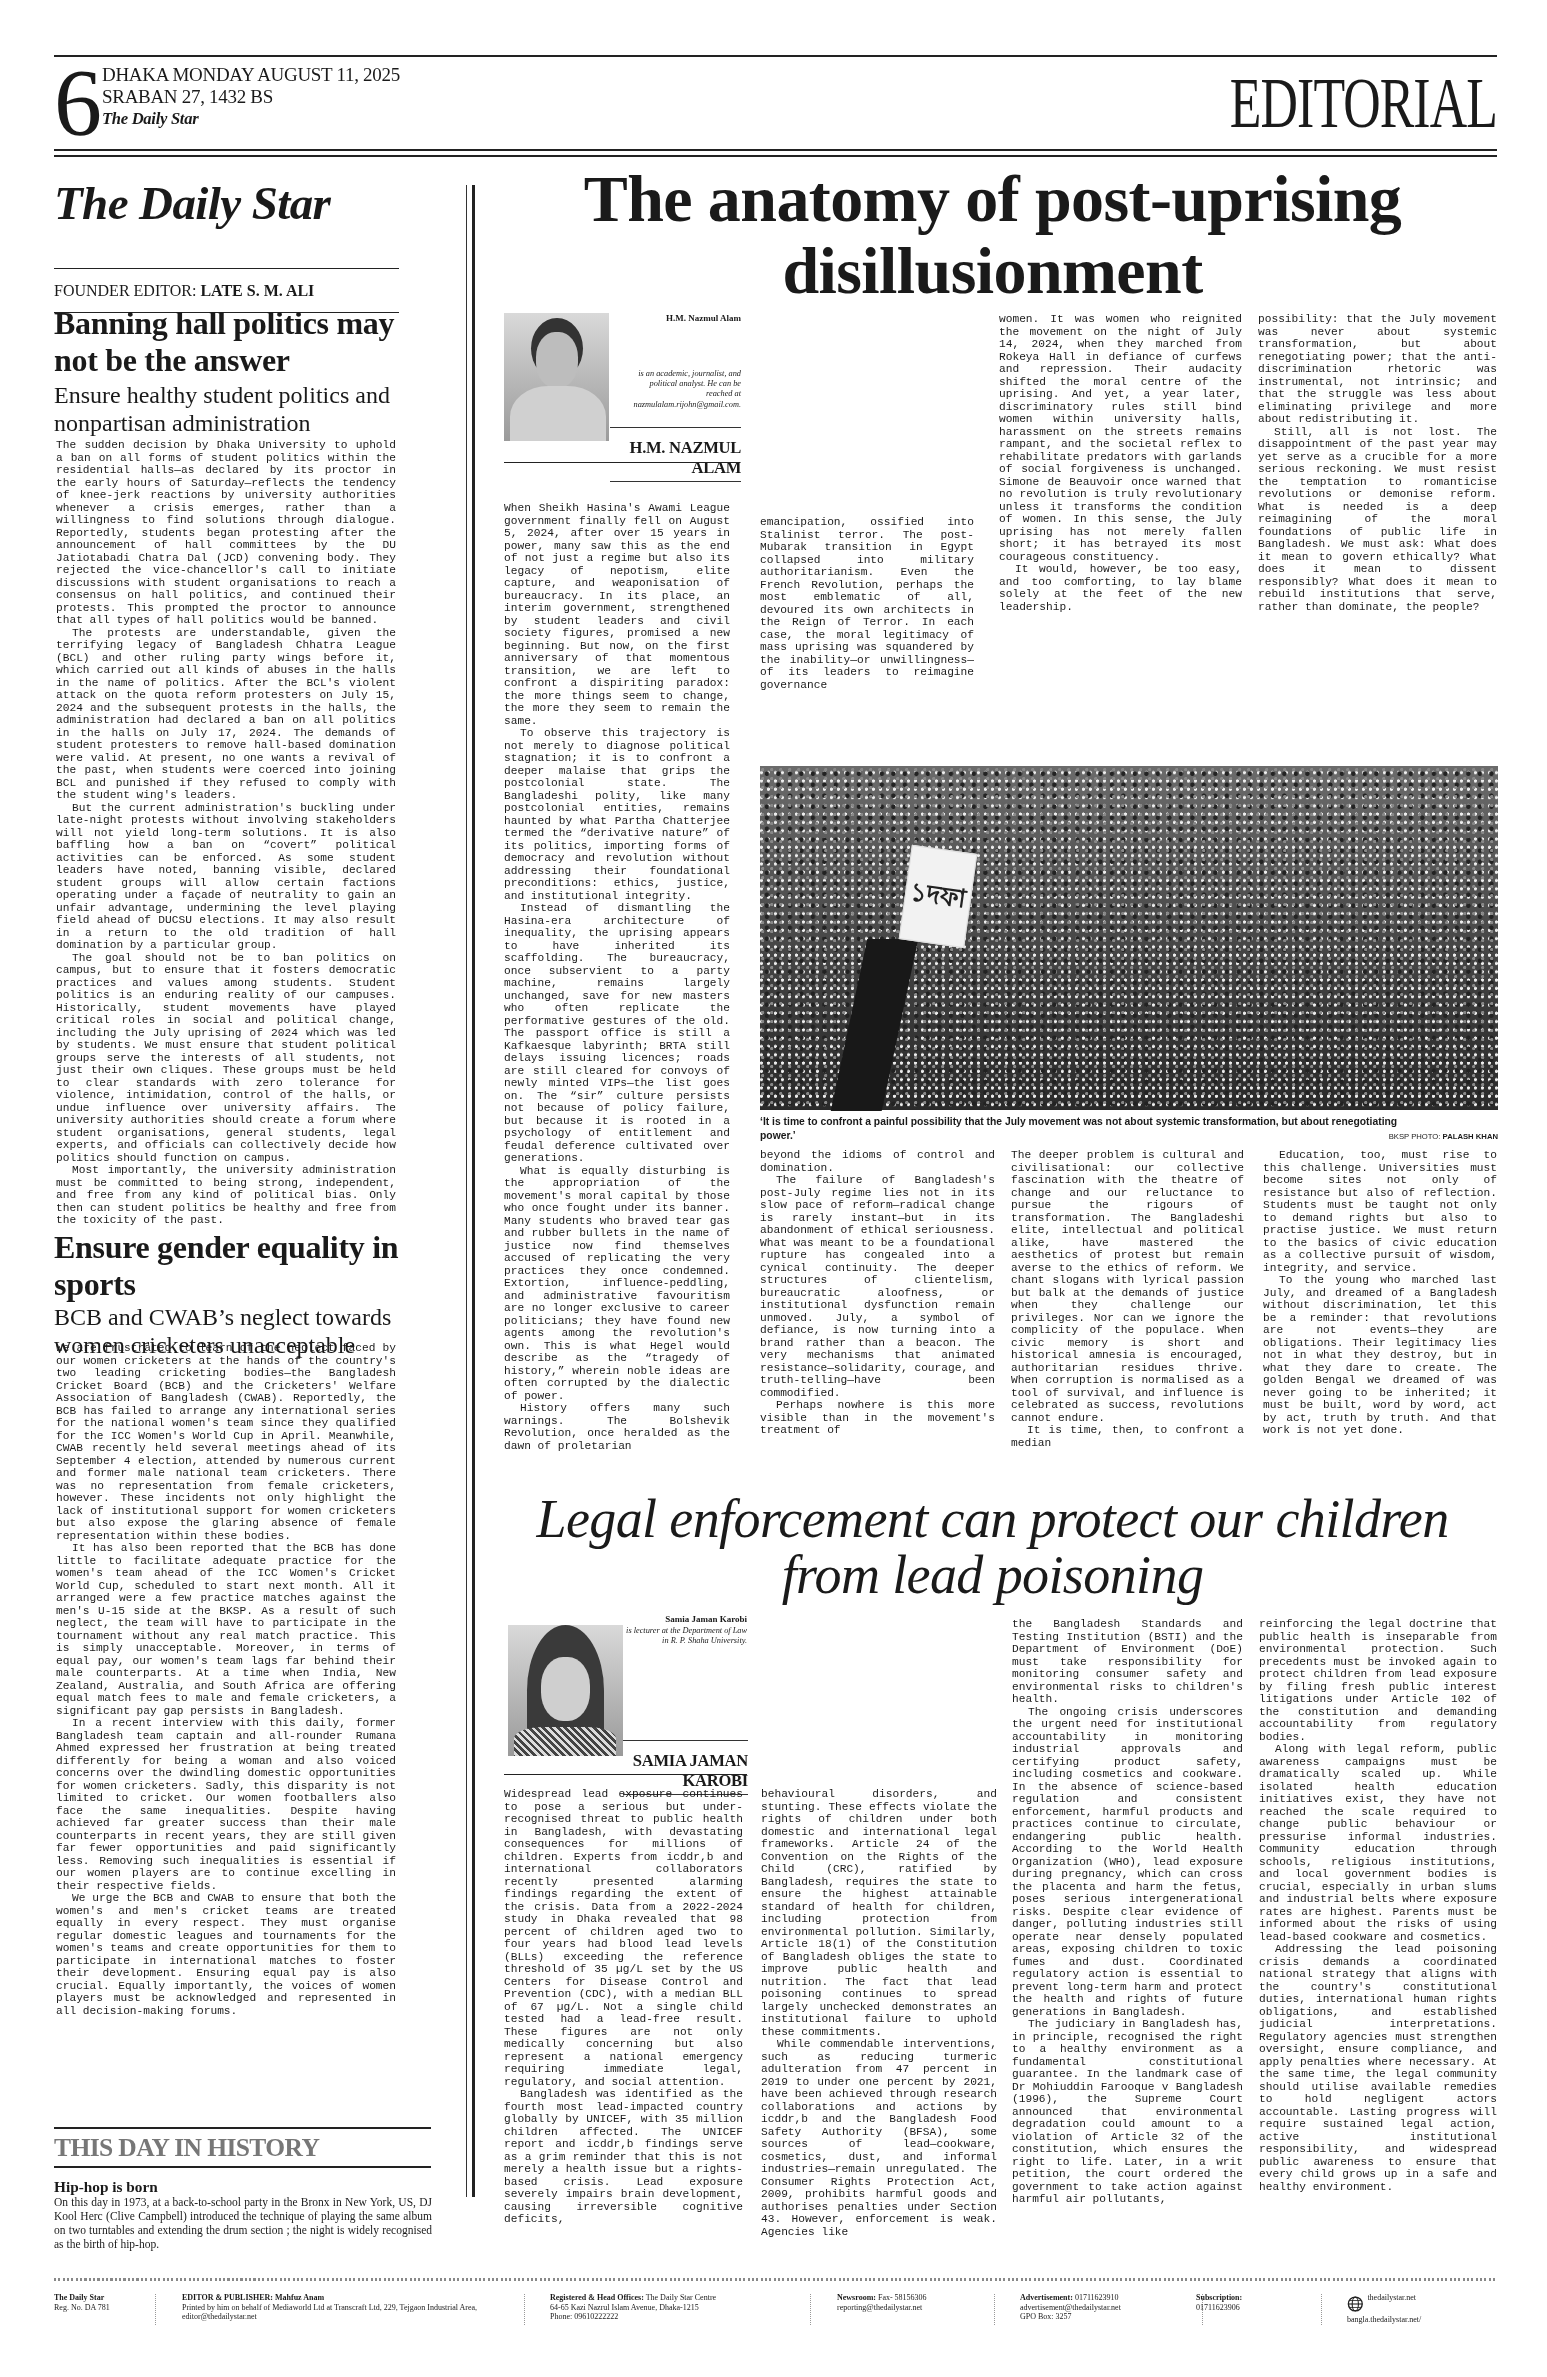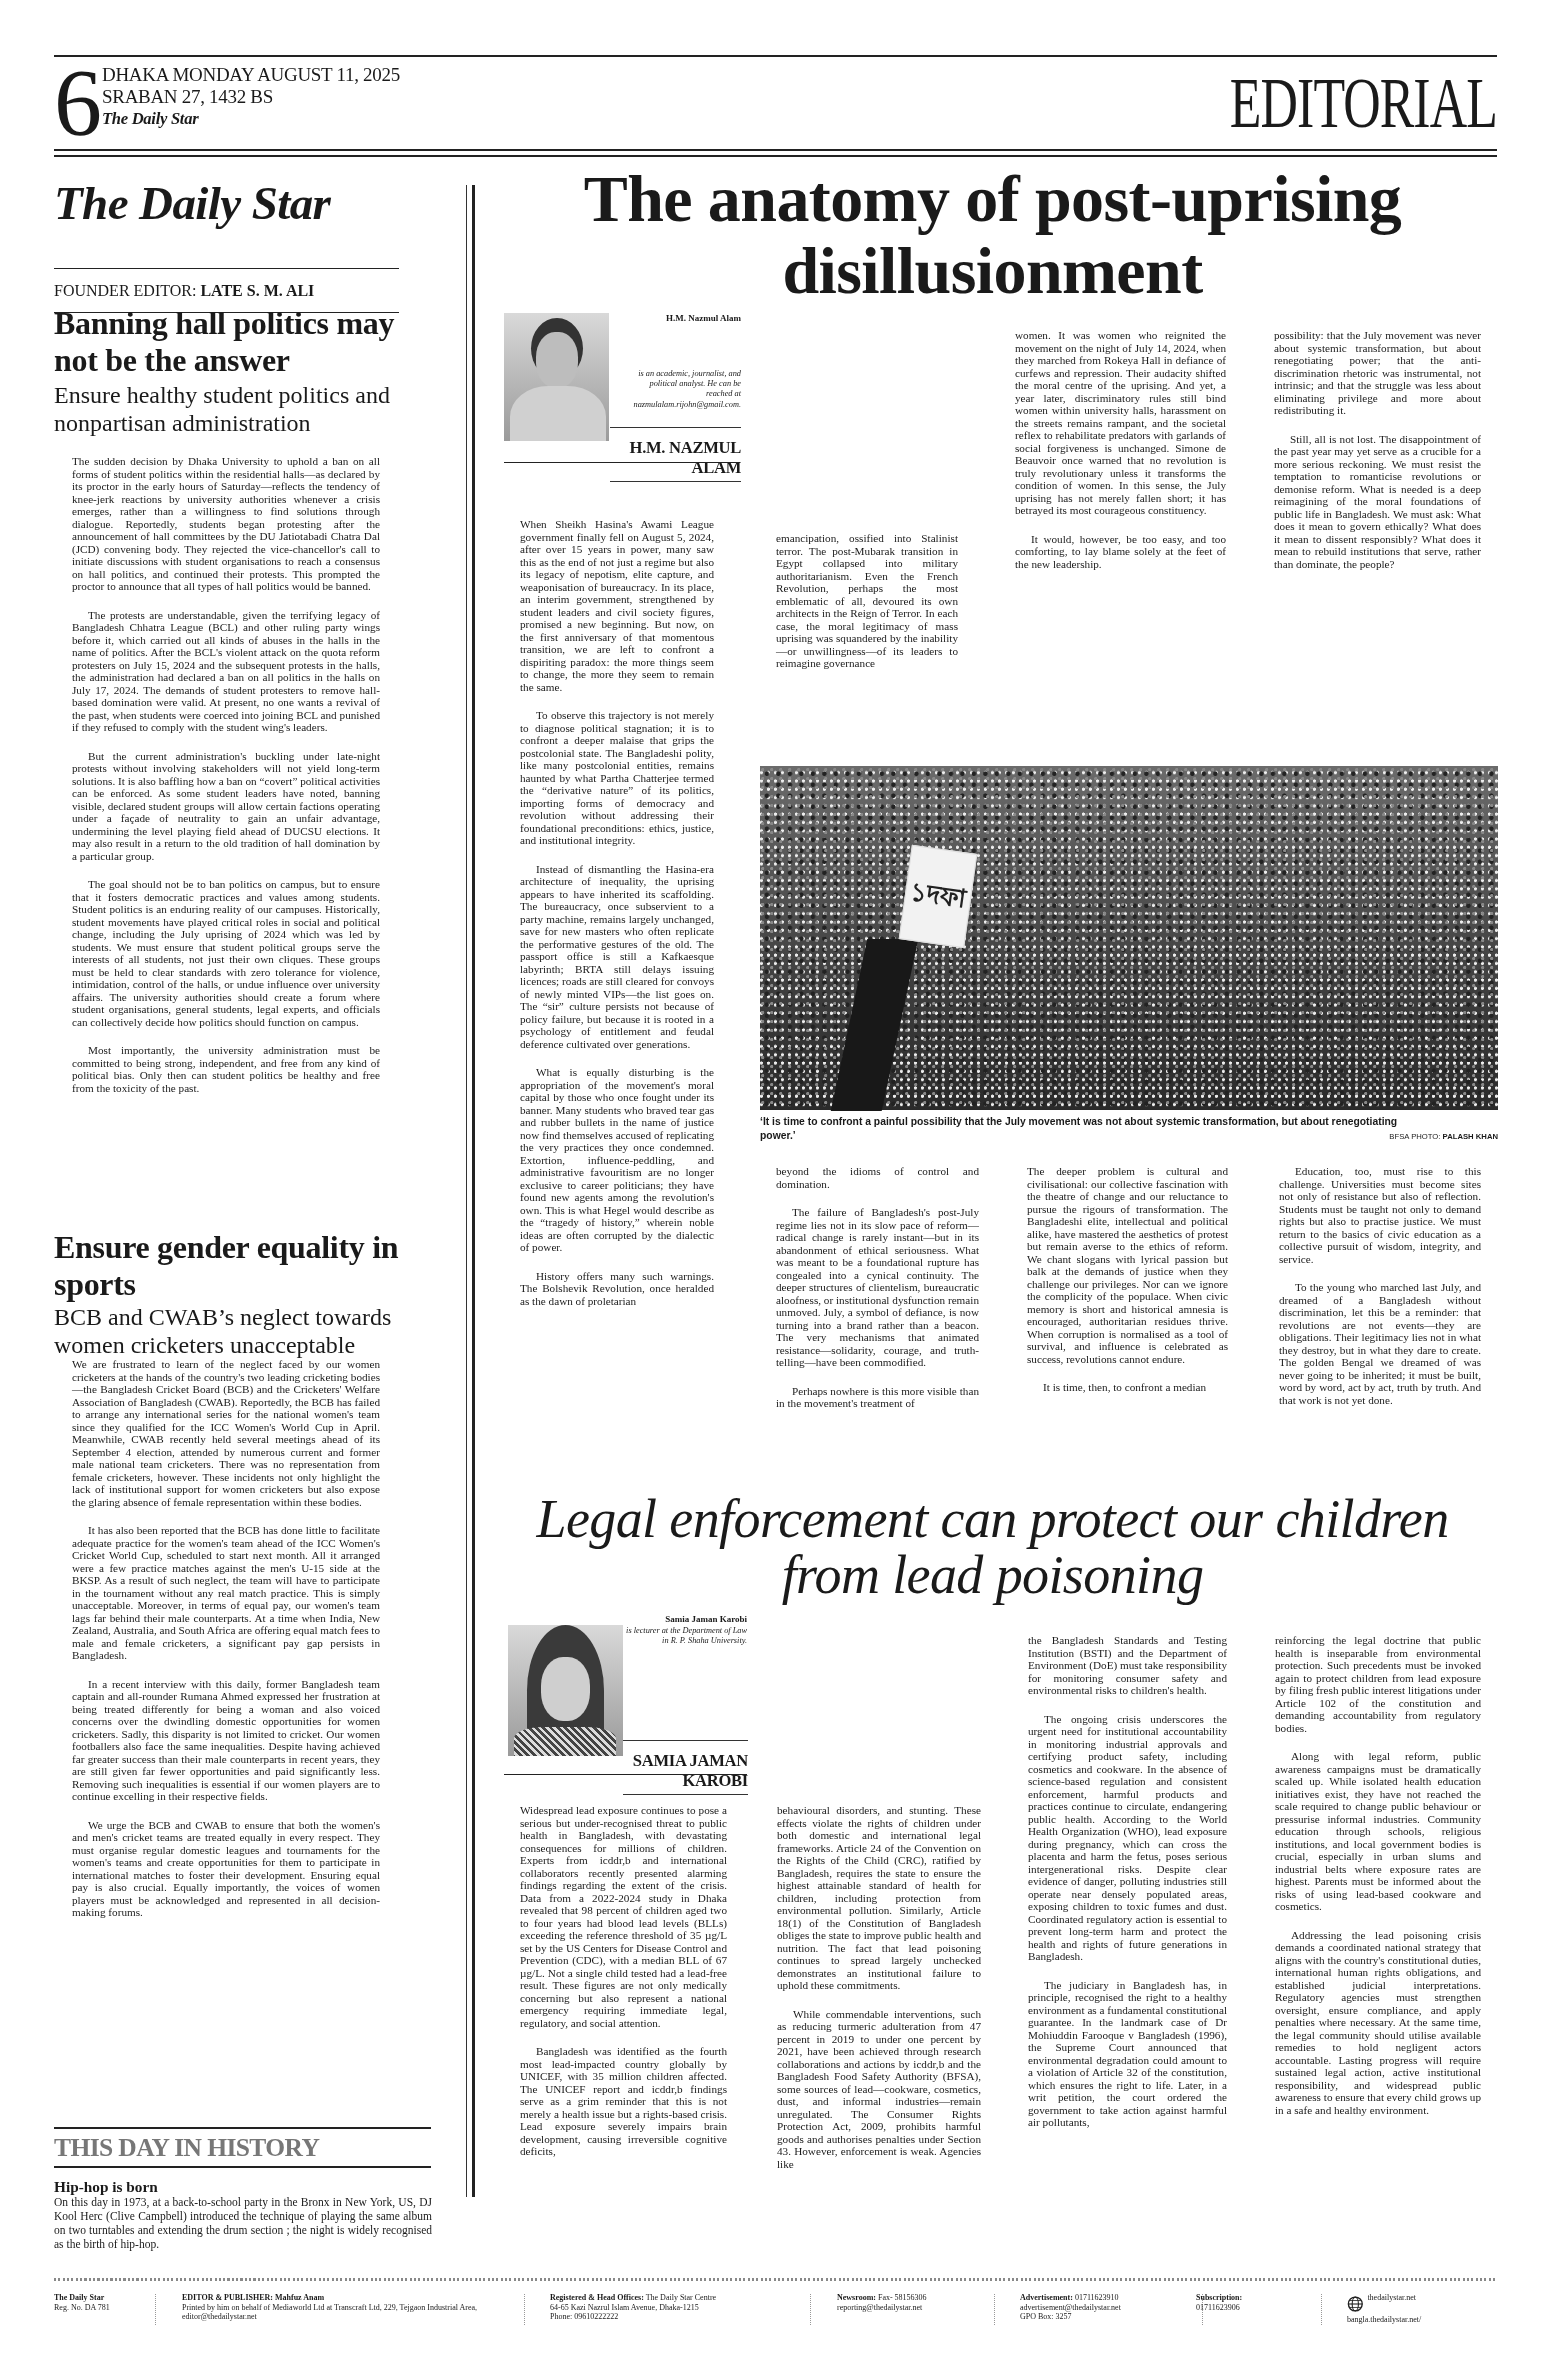--- a/index.html
+++ b/index.html
@@ -10,21 +10,21 @@
   .hdr-lines{position:absolute;left:102px;top:64px;font-size:19px;line-height:22px;letter-spacing:-0.3px;}
   .hdr-logo{font-family:"Liberation Serif",serif;font-weight:700;font-style:italic;font-size:16.6px;}
   .section-title{position:absolute;right:51px;top:67px;font-size:72px;line-height:72px;letter-spacing:-1.3px;transform:scaleX(0.72);transform-origin:right center;}
   
   .masthead{position:absolute;left:54px;top:176px;width:345px;font-size:47px;font-weight:700;font-style:italic;letter-spacing:-0.6px;}
   .founder{position:absolute;left:54px;top:268px;width:345px;font-size:16px;line-height:19px;border-top:1.9px solid #222;border-bottom:1.9px solid #222;padding:12px 0;}
   .founder b{font-weight:700;}
   .ed-head{position:absolute;left:54px;width:345px;font-weight:700;font-size:32px;line-height:37px;letter-spacing:-0.3px;}
   .ed-sub{position:absolute;left:54px;width:345px;font-size:24px;line-height:28px;}
   .body{font-size:11.2px;line-height:12.5px;text-align:justify;hyphens:auto;}
-  .body p{margin:16px;text-indent:16px;}
+  .body p{margin:0;text-indent:16px;font-family:Liberation Mono, monospace;}
   .body p.first{text-indent:0;}
   .ed-body{position:absolute;left:56px;width:340px;}
   .history-title{position:absolute;left:54px;top:2127px;width:377px;border-top:2.6px solid #222;border-bottom:2.6px solid #222;font-size:25.5px;line-height:37px;font-weight:700;color:#777;letter-spacing:-0.6px;}
   .history-h{position:absolute;left:54px;top:2178px;font-size:15.3px;font-weight:700;}
   .history-b{position:absolute;left:54px;top:2195px;width:378px;font-size:11.5px;line-height:14px;text-align:justify;}
   
   .op-title{position:absolute;left:485px;width:1015px;top:163px;text-align:center;font-weight:700;font-size:66px;line-height:72px;letter-spacing:-0.6px;}
   .author-photo{position:absolute;background:linear-gradient(180deg,#d9d9d9,#9a9a9a);overflow:hidden;}
   .author-photo .head{position:absolute;border-radius:50%;background:#555;}
   .author-photo .face{position:absolute;border-radius:45%;background:#bdbdbd;}
@@ -123,21 +123,21 @@
   <p class="first">possibility: that the July movement was never about systemic transformation, but about renegotiating power; that the anti-discrimination rhetoric was instrumental, not intrinsic; and that the struggle was less about eliminating privilege and more about redistributing it.</p>
   <p>Still, all is not lost. The disappointment of the past year may yet serve as a crucible for a more serious reckoning. We must resist the temptation to romanticise revolutions or demonise reform. What is needed is a deep reimagining of the moral foundations of public life in Bangladesh. We must ask: What does it mean to govern ethically? What does it mean to dissent responsibly? What does it mean to rebuild institutions that serve, rather than dominate, the people?</p>
 </div>
 
 <div class="crowd"></div>
 <div class="flag"></div>
 <div class="sign">
     <span>১দফা</span>
   </div>
 <div class="caption">‘It is time to confront a painful possibility that the July movement was not about systemic transformation, but about renegotiating power.’</div>
-<div class="credit"><span>BFSA PHOTO: </span><b>PALASH KHAN</b></div>
+<div class="credit"><span>BKSP PHOTO: </span><b>PALASH KHAN</b></div>
 
 <div class="col body" style="left:760px;top:1149px;width:235px;">
   <p class="first">beyond the idioms of control and domination.</p>
   <p>The failure of Bangladesh's post-July regime lies not in its slow pace of reform—radical change is rarely instant—but in its abandonment of ethical seriousness. What was meant to be a foundational rupture has congealed into a cynical continuity. The deeper structures of clientelism, bureaucratic aloofness, or institutional dysfunction remain unmoved. July, a symbol of defiance, is now turning into a brand rather than a beacon. The very mechanisms that animated resistance—solidarity, courage, and truth-telling—have been commodified.</p>
   <p>Perhaps nowhere is this more visible than in the movement's treatment of</p>
 </div>
 <div class="col body" style="left:1011px;top:1149px;width:233px;">
   <p class="first">The deeper problem is cultural and civilisational: our collective fascination with the theatre of change and our reluctance to pursue the rigours of transformation. The Bangladeshi elite, intellectual and political alike, have mastered the aesthetics of protest but remain averse to the ethics of reform. We chant slogans with lyrical passion but balk at the demands of justice when they challenge our privileges. Nor can we ignore the complicity of the populace. When civic memory is short and historical amnesia is encouraged, authoritarian residues thrive. When corruption is normalised as a tool of survival, and influence is celebrated as success, revolutions cannot endure.</p>
   <p>It is time, then, to confront a median</p>
 </div>

